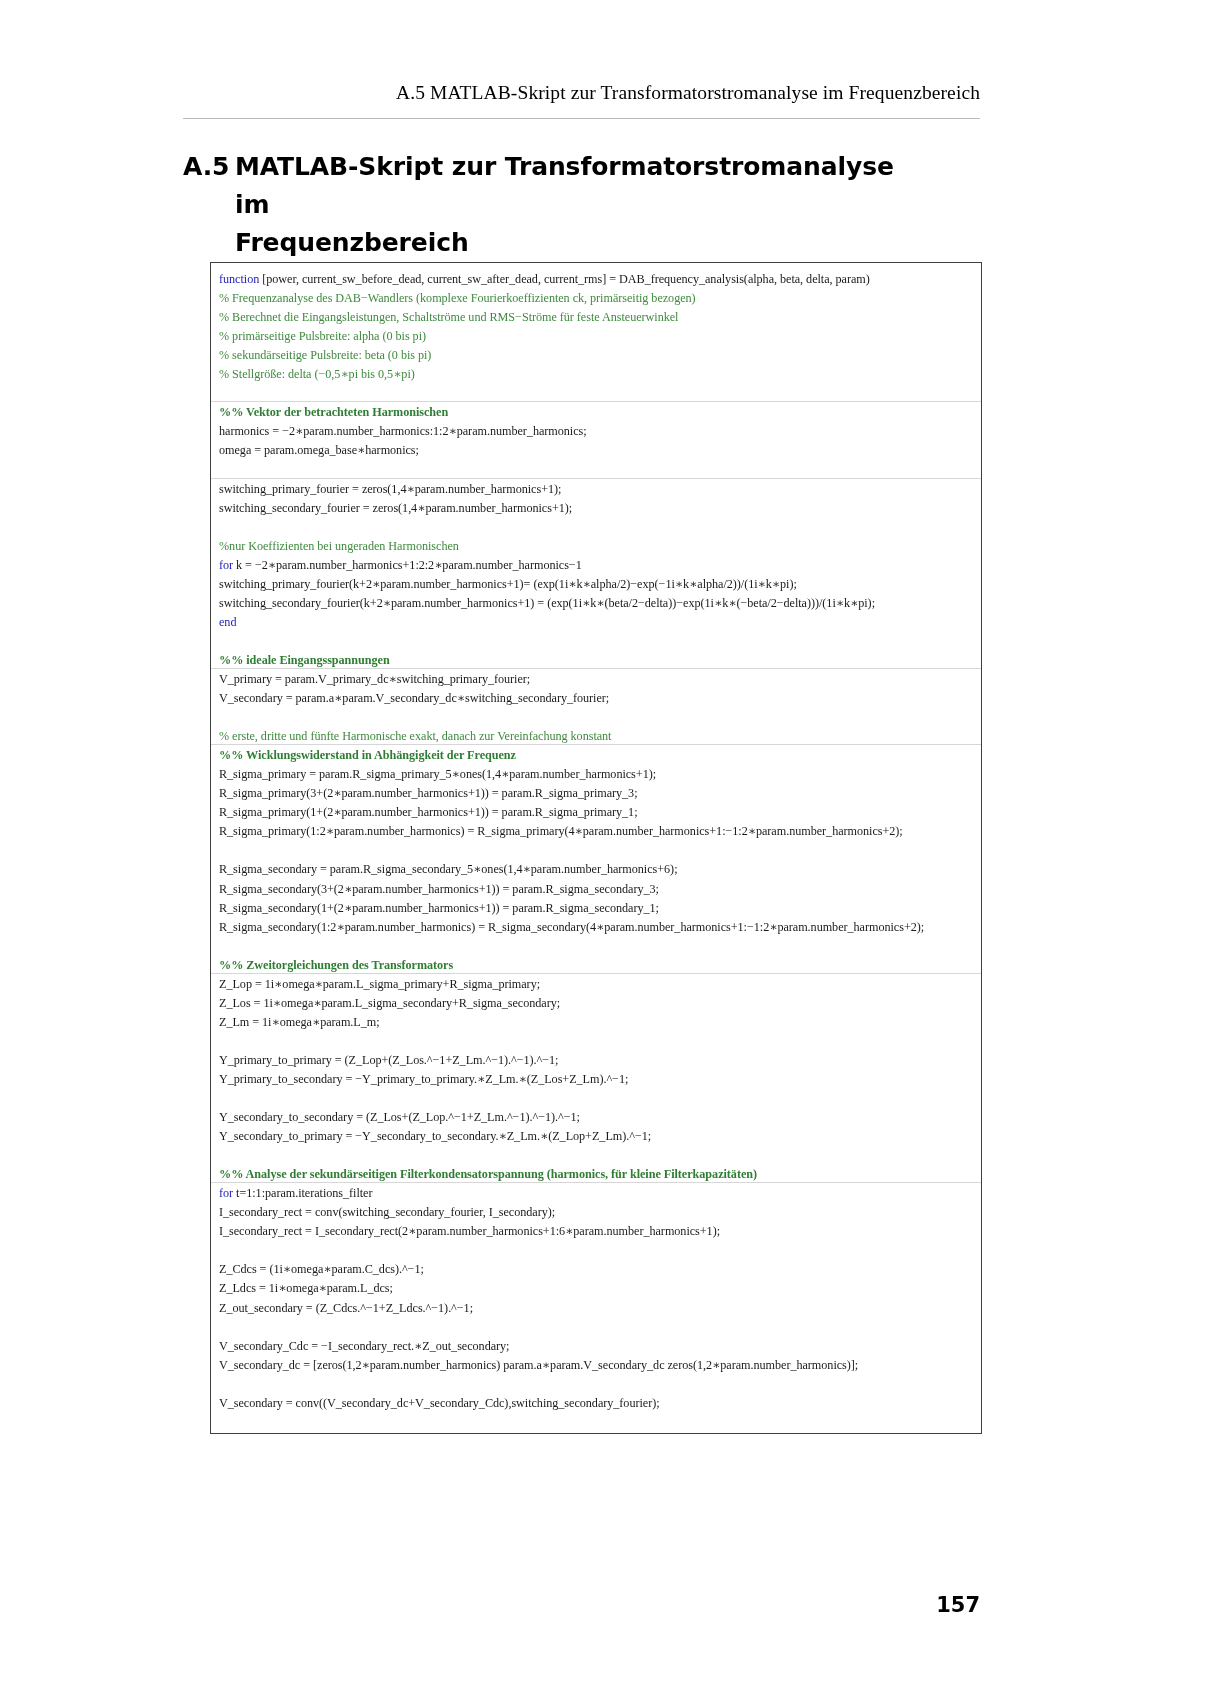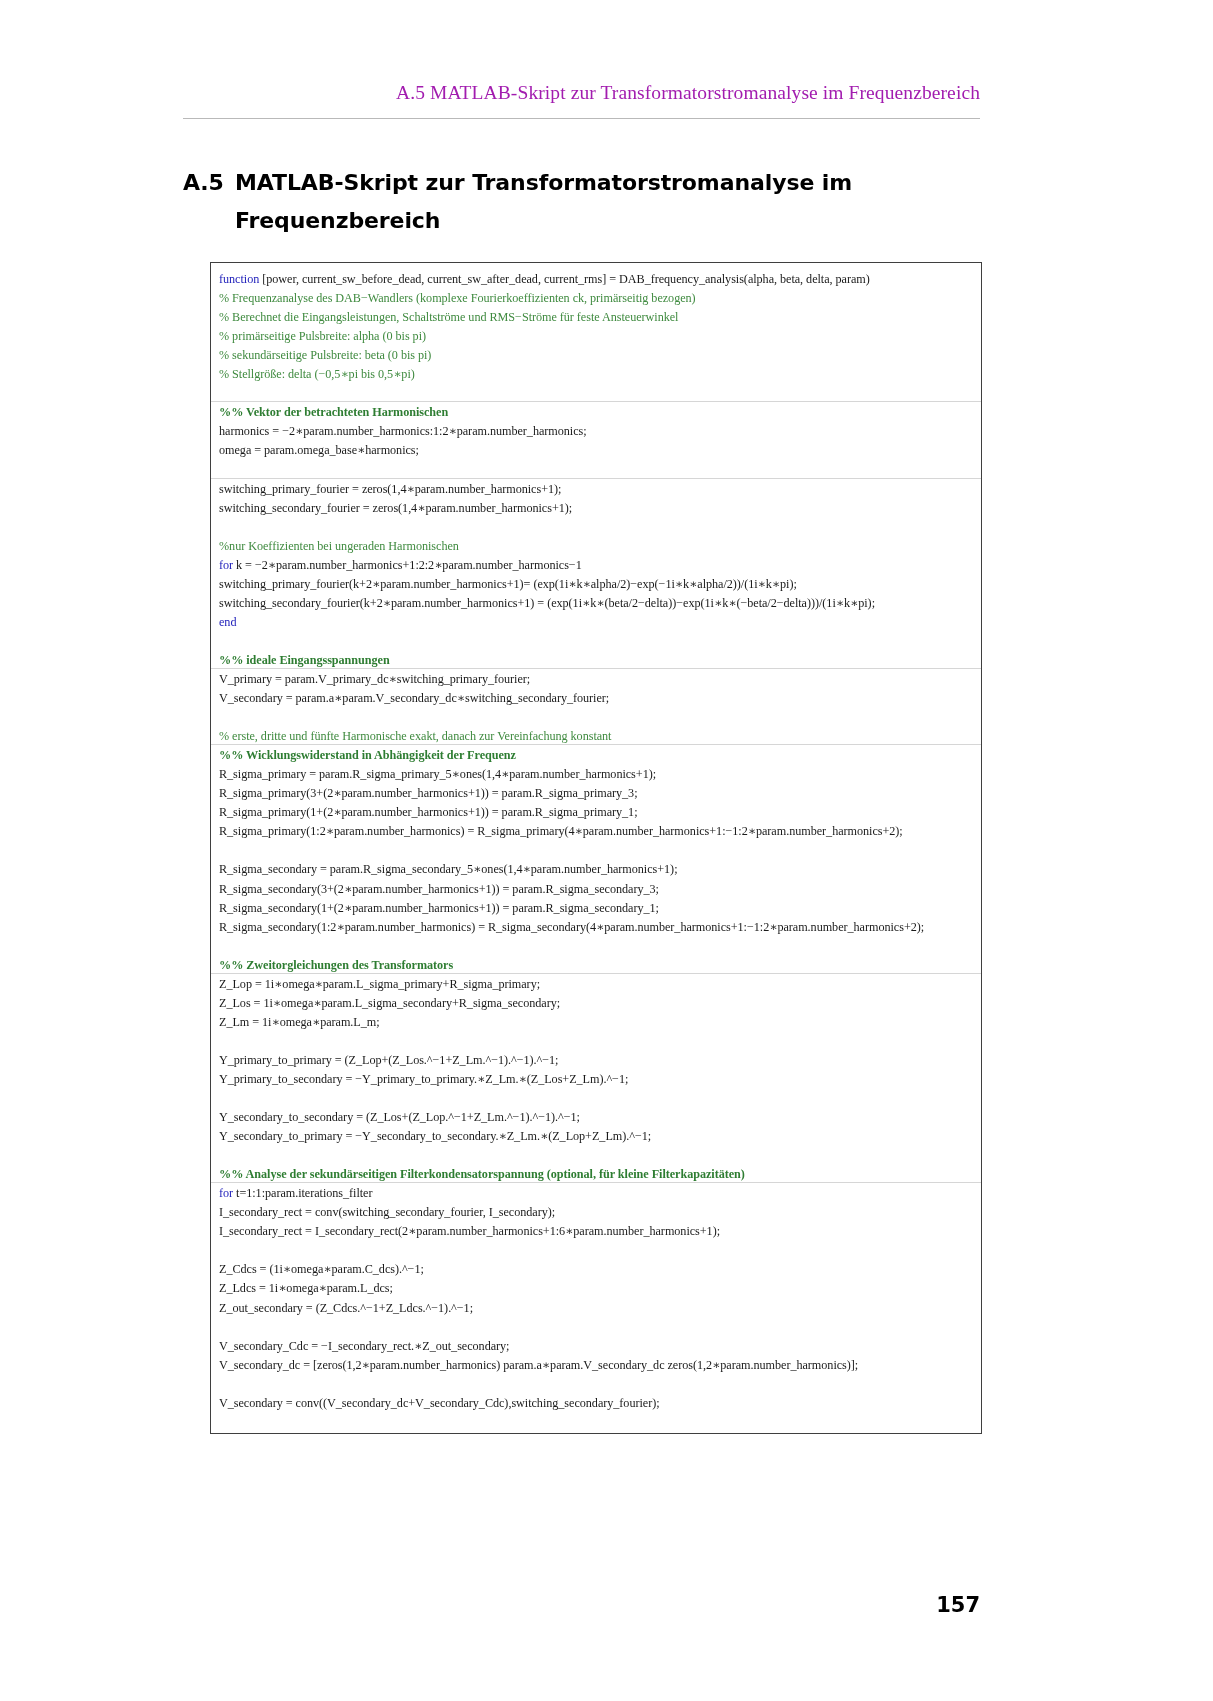--- a/index.html
+++ b/index.html
@@ -24,41 +24,41 @@
   
   .running-header {
     position: absolute;
     left: 183px;
     top: 82px;
     width: 797px;
     text-align: right;
     font-family: "Liberation Serif", "DejaVu Serif", serif;
     font-size: 19.5px;
     letter-spacing: 0.1px;
-    color: #a21caf;
+    color: #000000;
     white-space: nowrap;
   }
   .header-rule {
     position: absolute;
     left: 183px;
     top: 118px;
     width: 797px;
     height: 1px;
     background: #b9b9b9;
   }
 
   
   .section-heading {
     position: absolute;
     left: 183px;
-    top: 164px;
+    top: 148px;
     width: 800px;
     font-family: "DejaVu Sans", "Liberation Sans", sans-serif;
     font-weight: bold;
-    font-size: 22px;
+    font-size: 25px;
     line-height: 38px;
     color: #000;
     letter-spacing: -0.1px;
   }
   .section-heading .num {
     display: inline-block;
     width: 52px;
   }
   .section-heading .title-wrap {
     display: inline-block;
@@ -234,21 +234,21 @@
         <div class="code-line">
           <span class="txt"><span class="plain">R_sigma_primary(1+(2∗param.number_harmonics+1)) = param.R_sigma_primary_1;</span></span>
         </div>
         <div class="code-line">
           <span class="txt"><span class="plain">R_sigma_primary(1:2∗param.number_harmonics) = R_sigma_primary(4∗param.number_harmonics+1:−1:2∗param.number_harmonics+2);</span></span>
         </div>
         <div class="code-line">
           <span class="txt"></span>
         </div>
         <div class="code-line">
-          <span class="txt"><span class="plain">R_sigma_secondary = param.R_sigma_secondary_5∗ones(1,4∗param.number_harmonics+1);</span></span>
+          <span class="txt"><span class="plain">R_sigma_secondary = param.R_sigma_secondary_5∗ones(1,4∗param.number_harmonics+6);</span></span>
         </div>
         <div class="code-line">
           <span class="txt"><span class="plain">R_sigma_secondary(3+(2∗param.number_harmonics+1)) = param.R_sigma_secondary_3;</span></span>
         </div>
         <div class="code-line">
           <span class="txt"><span class="plain">R_sigma_secondary(1+(2∗param.number_harmonics+1)) = param.R_sigma_secondary_1;</span></span>
         </div>
         <div class="code-line">
           <span class="txt"><span class="plain">R_sigma_secondary(1:2∗param.number_harmonics) = R_sigma_secondary(4∗param.number_harmonics+1:−1:2∗param.number_harmonics+2);</span></span>
         </div>
@@ -284,21 +284,21 @@
           <span class="txt"><span class="plain">Y_secondary_to_secondary = (Z_Los+(Z_Lop.^−1+Z_Lm.^−1).^−1).^−1;</span></span>
         </div>
         <div class="code-line">
           <span class="txt"><span class="plain">Y_secondary_to_primary = −Y_secondary_to_secondary.∗Z_Lm.∗(Z_Lop+Z_Lm).^−1;</span></span>
         </div>
         <div class="code-line">
           <span class="txt"></span>
         </div>
         <div class="sep-rule" style="top: 919.4px;"></div>
         <div class="code-line">
-          <span class="txt"><span class="cellcmt">%% Analyse der sekundärseitigen Filterkondensatorspannung (optional, für kleine Filterkapazitäten)</span></span>
+          <span class="txt"><span class="cellcmt">%% Analyse der sekundärseitigen Filterkondensatorspannung (harmonics, für kleine Filterkapazitäten)</span></span>
         </div>
         <div class="code-line">
           <span class="txt"><span class="kw">for</span><span class="plain"> t=1:1:param.iterations_filter</span></span>
         </div>
         <div class="code-line">
           <span class="txt"><span class="plain">        I_secondary_rect = conv(switching_secondary_fourier, I_secondary);</span></span>
         </div>
         <div class="code-line">
           <span class="txt"><span class="plain">        I_secondary_rect = I_secondary_rect(2∗param.number_harmonics+1:6∗param.number_harmonics+1);</span></span>
         </div>

